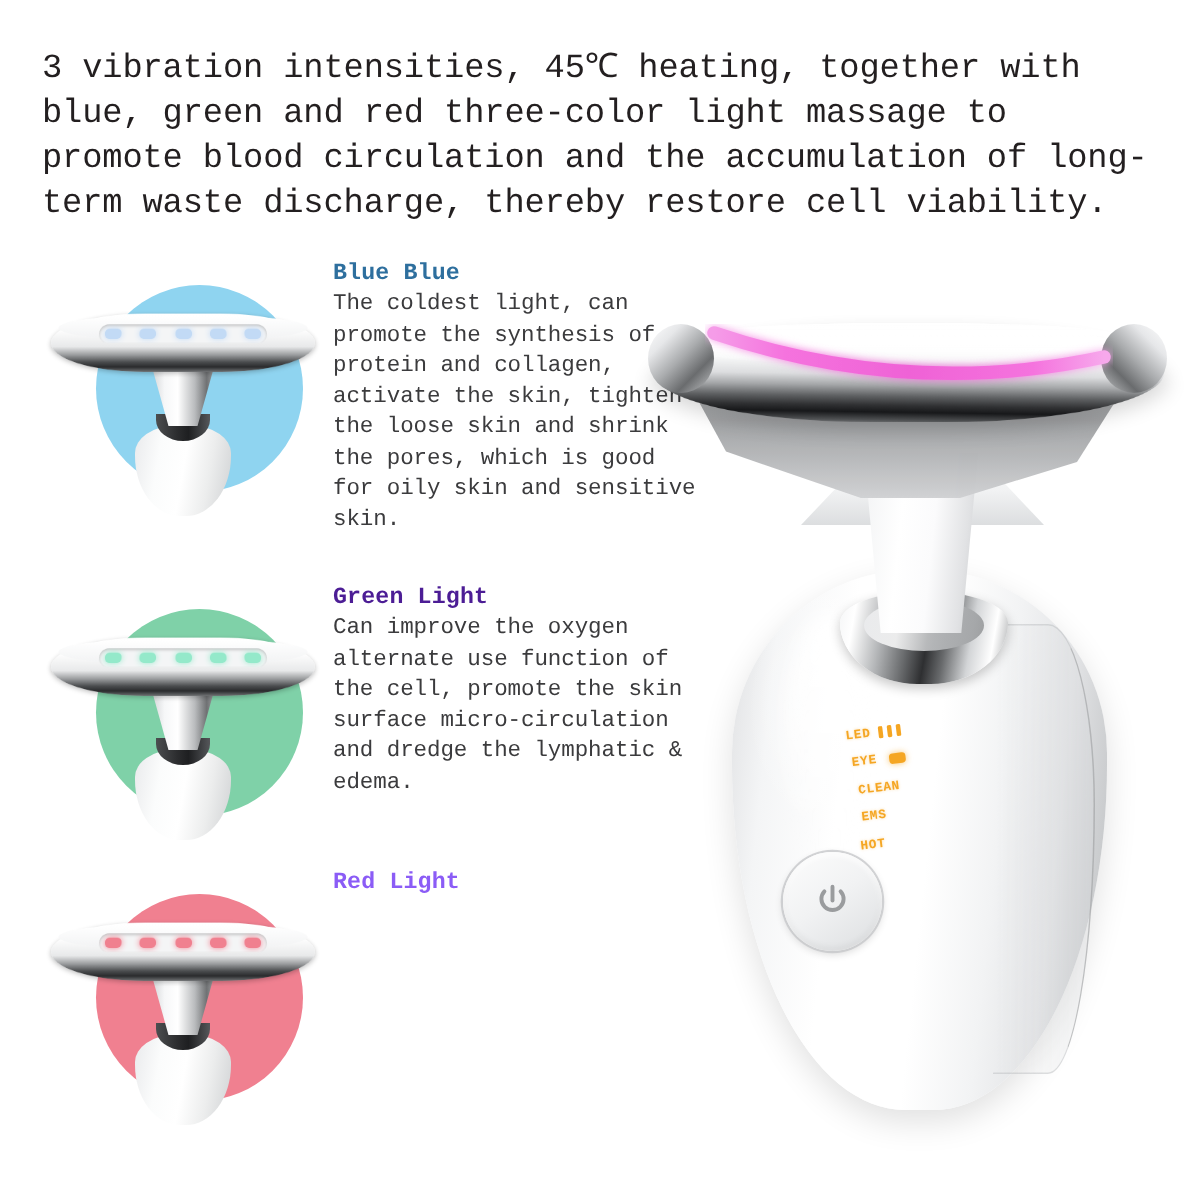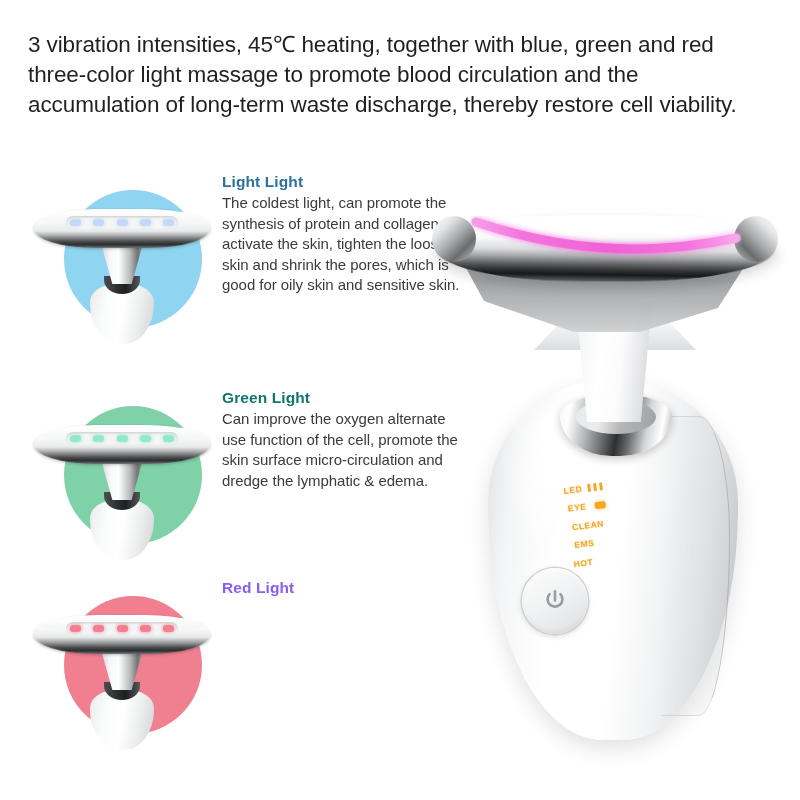--- a/index.html
+++ b/index.html
@@ -11,20 +11,21 @@
     background: #ffffff;
     font-family: "Liberation Sans", sans-serif;
     overflow: hidden;
   }
 
   #page {
     position: relative;
     width: 800px;
     height: 800px;
     background: #ffffff;
+    font-family: Liberation Mono, monospace;
   }
 
   
   #header-block {
     position: absolute;
     left: 28px;
     top: 30px;
     width: 744px;
   }
   #header-text {
@@ -413,21 +414,21 @@
         <div class="thumb-strip">
           <span class="dot" style="background: rgb(191, 216, 245); box-shadow: rgb(191, 216, 245) 0px 0px 4px;"></span>
           <span class="dot" style="background: rgb(191, 216, 245); box-shadow: rgb(191, 216, 245) 0px 0px 4px;"></span>
           <span class="dot" style="background: rgb(191, 216, 245); box-shadow: rgb(191, 216, 245) 0px 0px 4px;"></span>
           <span class="dot" style="background: rgb(191, 216, 245); box-shadow: rgb(191, 216, 245) 0px 0px 4px;"></span>
           <span class="dot" style="background: rgb(191, 216, 245); box-shadow: rgb(191, 216, 245) 0px 0px 4px;"></span>
         </div>
       </div>
     </div>
     <div class="feature-text">
-      <div class="feature-title" style="color: rgb(46, 111, 158);">Light Light</div>
+      <div class="feature-title" style="color: rgb(46, 111, 158);">Blue Blue</div>
       <div class="feature-desc">The coldest light, can promote the synthesis of protein and collagen, activate the skin, tighten the loose skin and shrink the pores, which is good for oily skin and sensitive skin.</div>
     </div>
   </div>
 
   <div class="feature-row" id="row-green">
     <div class="swatch">
       <div class="swatch-circle" style="background: rgb(127, 209, 168);"></div>
       <div class="thumb-device">
         <div class="thumb-body"></div>
         <div class="thumb-joint"></div>
@@ -436,21 +437,21 @@
         <div class="thumb-strip">
           <span class="dot" style="background: rgb(143, 232, 200); box-shadow: rgb(143, 232, 200) 0px 0px 4px;"></span>
           <span class="dot" style="background: rgb(143, 232, 200); box-shadow: rgb(143, 232, 200) 0px 0px 4px;"></span>
           <span class="dot" style="background: rgb(143, 232, 200); box-shadow: rgb(143, 232, 200) 0px 0px 4px;"></span>
           <span class="dot" style="background: rgb(143, 232, 200); box-shadow: rgb(143, 232, 200) 0px 0px 4px;"></span>
           <span class="dot" style="background: rgb(143, 232, 200); box-shadow: rgb(143, 232, 200) 0px 0px 4px;"></span>
         </div>
       </div>
     </div>
     <div class="feature-text">
-      <div class="feature-title" style="color: #0f766e;">Green Light</div>
+      <div class="feature-title" style="color: #4c1d95;">Green Light</div>
       <div class="feature-desc">Can improve the oxygen alternate use function of the cell, promote the skin surface micro-circulation and dredge the lymphatic &amp; edema.</div>
     </div>
   </div>
 
   <div class="feature-row" id="row-red">
     <div class="swatch">
       <div class="swatch-circle" style="background: rgb(240, 128, 144);"></div>
       <div class="thumb-device">
         <div class="thumb-body"></div>
         <div class="thumb-joint"></div>

